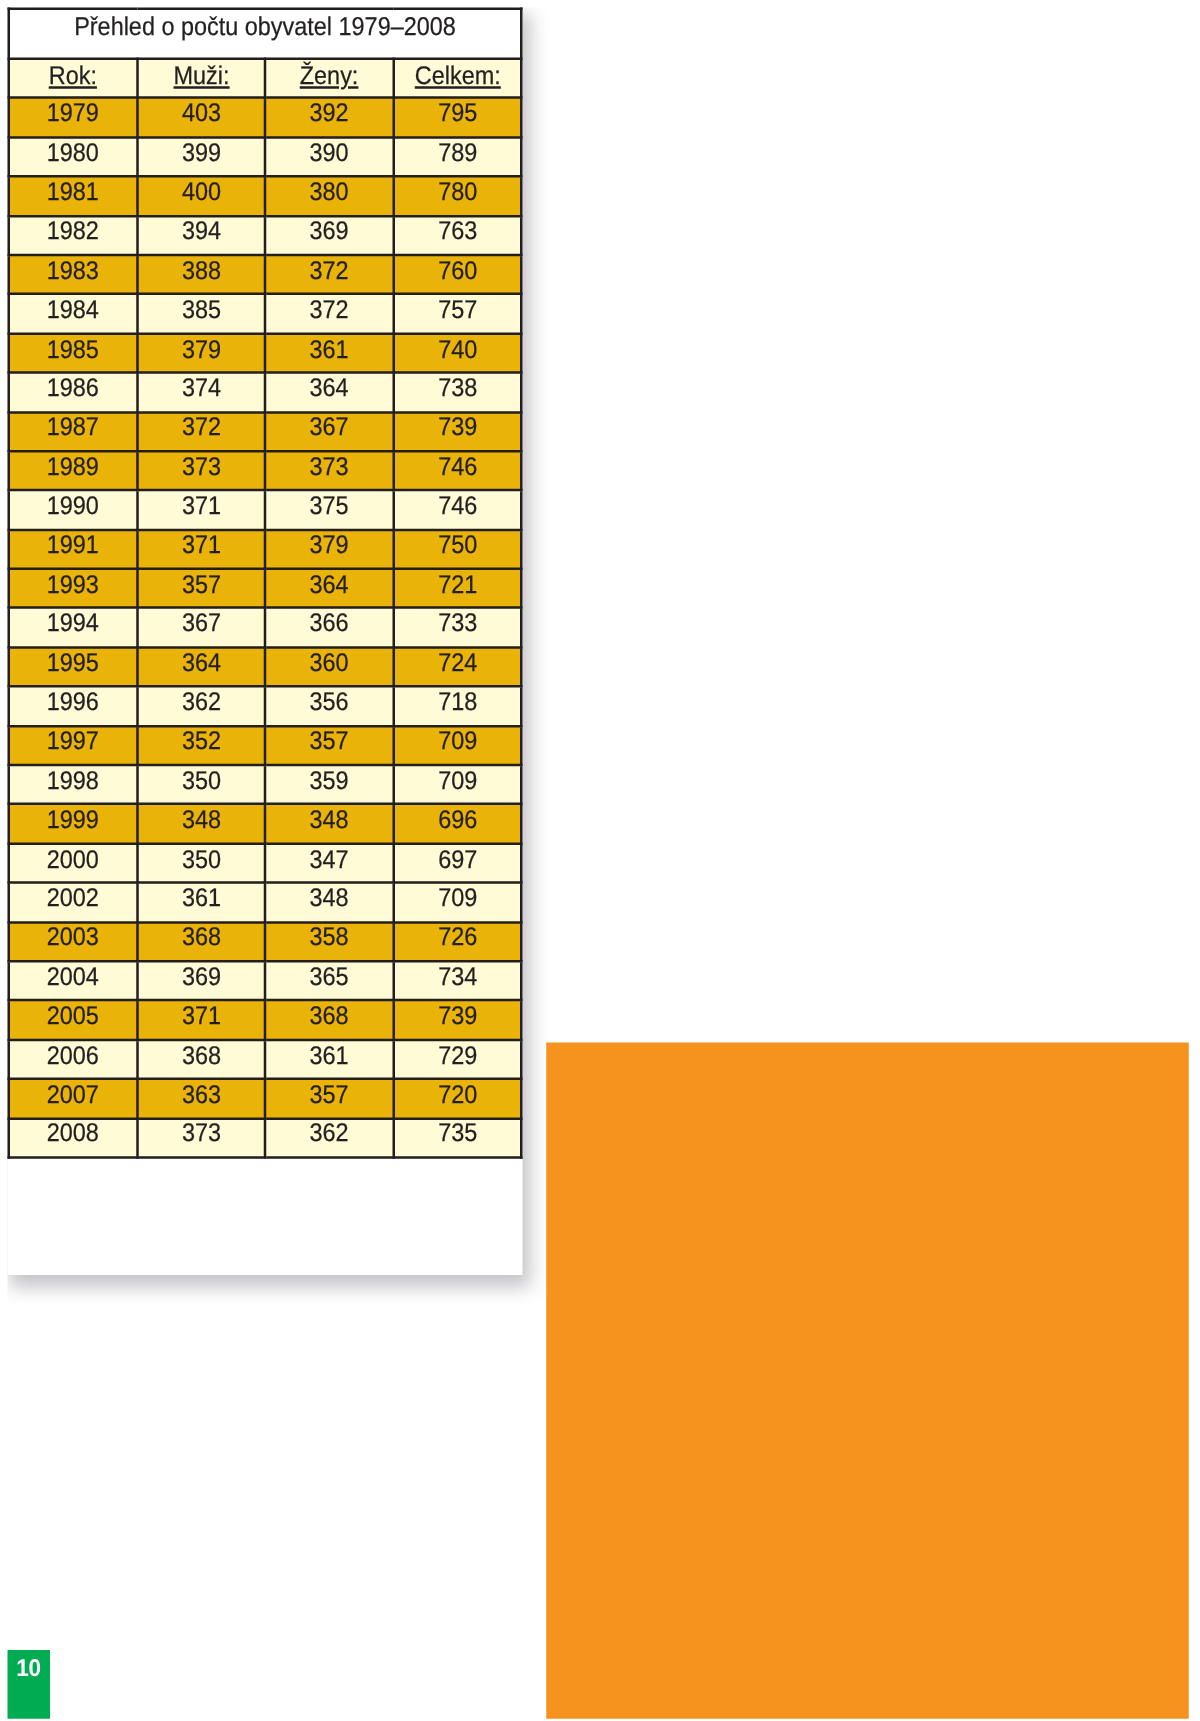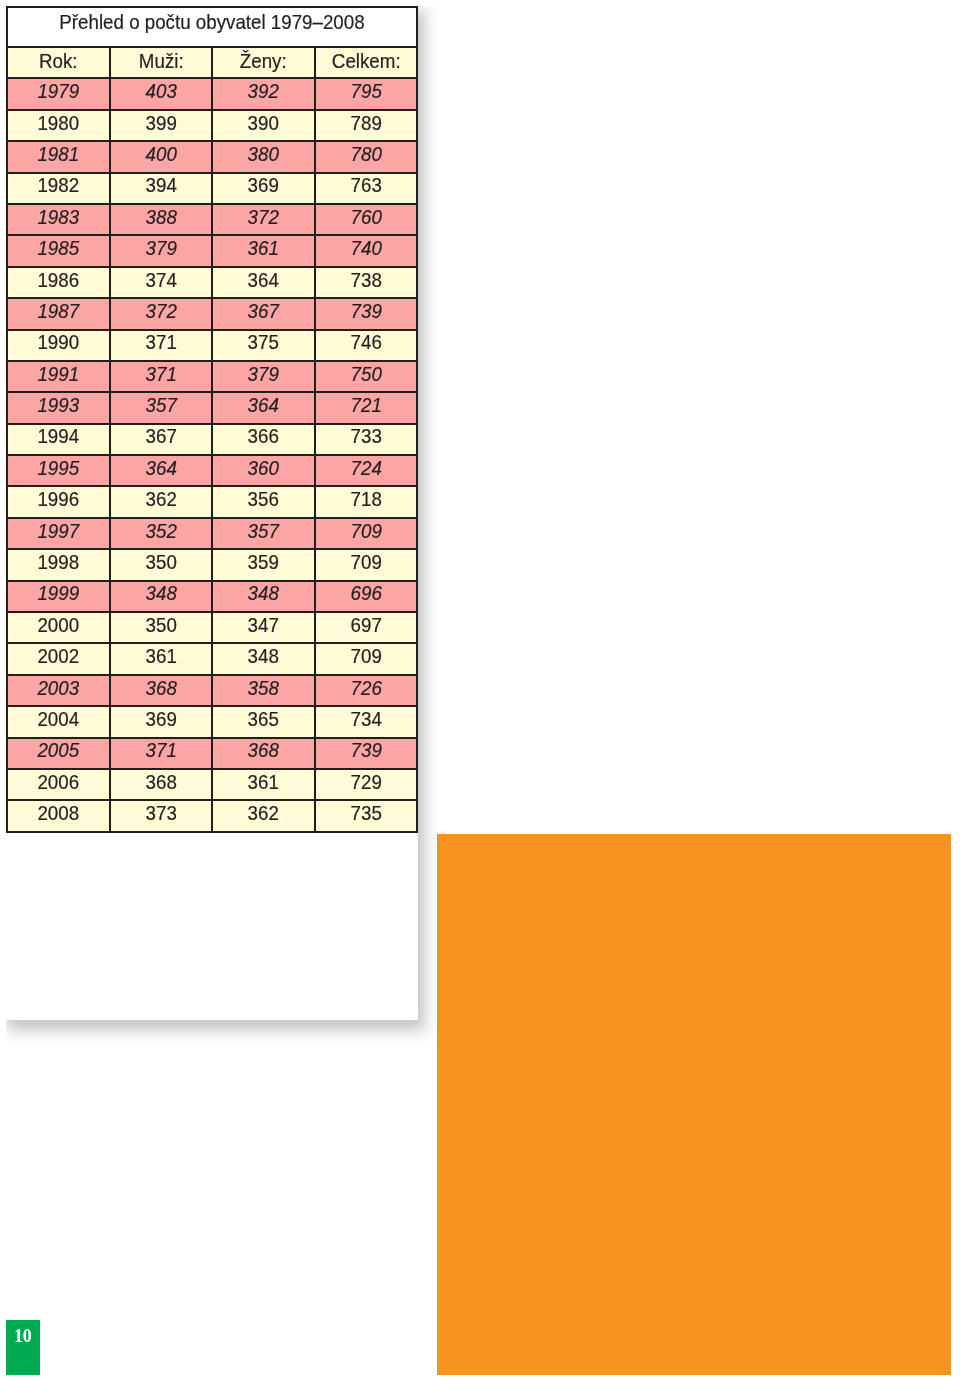--- a/index.html
+++ b/index.html
@@ -8,43 +8,43 @@
        font-family:"Liberation Sans",sans-serif;
        color:#231f20;overflow:hidden;position:relative;}
   .page{position:absolute;left:0;top:0;width:960px;height:1377px;}
 
   
   .accent-panel{position:absolute;left:437px;top:834px;width:514px;height:541px;
                 background:#f6921e;}
 
   
   .page-badge{position:absolute;left:6.4px;top:1319.8px;width:33.6px;height:55.2px;
-              background:#01ab52;font-family:Liberation Serif, serif;}
+              background:#01ab52;}
   .page-badge .num{position:absolute;left:0;right:0;top:6.6px;text-align:center;
                    font-size:19.4px;font-weight:700;line-height:19.4px;color:#ffffff;
                    letter-spacing:-0.2px;transform:scaleX(0.93) translateZ(0);}
 
   
   .shadow-clip{position:absolute;left:6px;top:6px;width:452px;height:1058px;
                overflow:hidden;}
   .table-shadow{position:absolute;left:0px;top:0px;width:412px;height:1014px;
                 box-shadow:4px 7px 14px 3px rgba(50,50,66,0.29);background:#ffffff;}
   .data-table{position:absolute;left:6px;top:6px;width:412px;
               border-collapse:collapse;table-layout:fixed;}
   .data-table td{border:2px solid #221e1c;padding:0;text-align:center;
                  font-size:20.4px;color:#231f20;line-height:1;vertical-align:middle;
                  -webkit-text-stroke:0.2px #231f20;}
   .data-table td span{display:block;position:relative;top:-2.7px;
                       transform:scaleX(0.92) translateZ(0);transform-origin:center center;}
   .title-cell{height:38px;background:#ffffff;}
   .data-table td.title-cell span{font-size:20.6px;top:-5px;
                                  transform:scaleX(0.91) translateZ(0);}
-  .head-cell{height:29.4px;background:#fefbd6;}
+  .head-cell{height:29.4px;background:#fefbd6;text-decoration:underline;}
   .data-table td.head-cell span{top:-1.2px;}
-  .row-odd td{background:#fca5a5;height:29.4px;font-style:italic;}
+  .row-odd td{background:#eab308;height:29.4px;}
   .row-even td{background:#fefbd6;height:29.4px;margin-left:18px;}
 </style>
 </head>
 <body>
 
 <div class="page">
 
   <div class="accent-panel"></div>
 
   <div class="shadow-clip">
@@ -135,20 +135,34 @@
         <td>
             <span>388</span>
           </td>
         <td>
             <span>372</span>
           </td>
         <td>
             <span>760</span>
           </td>
       </tr>
+      <tr class="row-even">
+        <td>
+            <span>1984</span>
+          </td>
+        <td>
+            <span>385</span>
+          </td>
+        <td>
+            <span>372</span>
+          </td>
+        <td>
+            <span>757</span>
+          </td>
+      </tr>
       <tr class="row-odd">
         <td>
             <span>1985</span>
           </td>
         <td>
             <span>379</span>
           </td>
         <td>
             <span>361</span>
           </td>
@@ -177,20 +191,34 @@
         <td>
             <span>372</span>
           </td>
         <td>
             <span>367</span>
           </td>
         <td>
             <span>739</span>
           </td>
       </tr>
+      <tr class="row-odd">
+        <td>
+            <span>1989</span>
+          </td>
+        <td>
+            <span>373</span>
+          </td>
+        <td>
+            <span>373</span>
+          </td>
+        <td>
+            <span>746</span>
+          </td>
+      </tr>
       <tr class="row-even">
         <td>
             <span>1990</span>
           </td>
         <td>
             <span>371</span>
           </td>
         <td>
             <span>375</span>
           </td>
@@ -385,20 +413,34 @@
             <span>2006</span>
           </td>
         <td>
             <span>368</span>
           </td>
         <td>
             <span>361</span>
           </td>
         <td>
             <span>729</span>
+          </td>
+      </tr>
+      <tr class="row-odd">
+        <td>
+            <span>2007</span>
+          </td>
+        <td>
+            <span>363</span>
+          </td>
+        <td>
+            <span>357</span>
+          </td>
+        <td>
+            <span>720</span>
           </td>
       </tr>
       <tr class="row-even">
         <td>
             <span>2008</span>
           </td>
         <td>
             <span>373</span>
           </td>
         <td>

